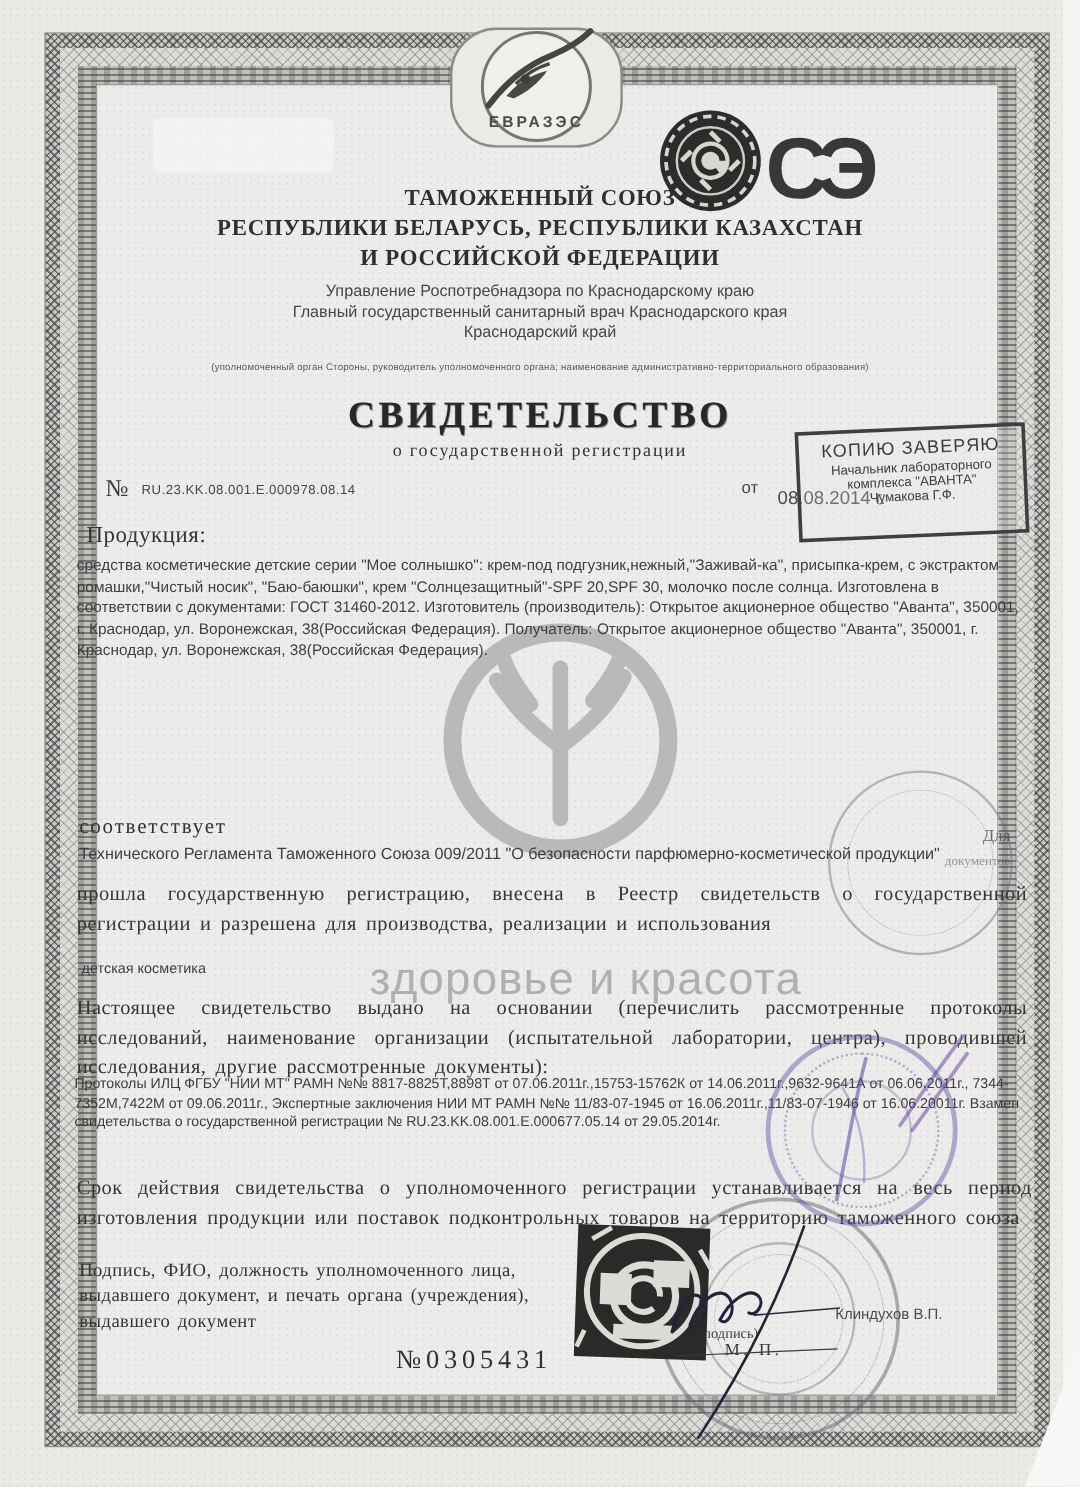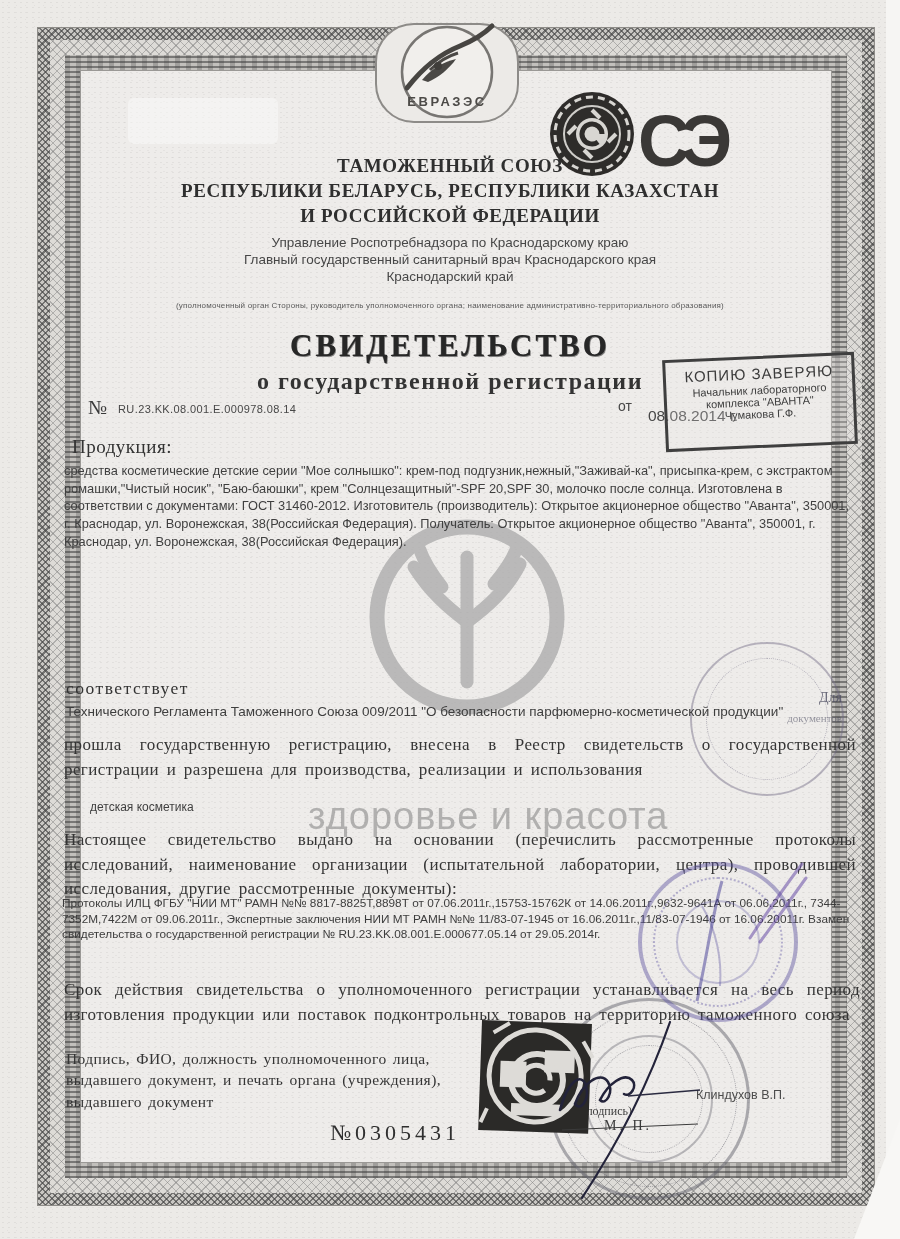--- a/index.html
+++ b/index.html
@@ -48,21 +48,21 @@
   .just{text-align:justify;}
 
   .z1{z-index:1}.z2{z-index:2}.z3{z-index:3}.z4{z-index:4}.z5{z-index:5}
 
   .union{font-weight:bold;font-size:19px;letter-spacing:0.6px;color:#2f2f2f;width:740px;left:80px;}
   .authority{font-size:13.5px;color:#474747;width:740px;left:80px;line-height:17px;}
   .tiny-caption{font-size:8px;color:#5a5a5a;letter-spacing:0.2px;white-space:nowrap;text-align:center;}
 
   .doc-title{font-size:31px;font-weight:bold;letter-spacing:3px;color:#272727;
     text-shadow:0.7px 0.7px 0.6px rgba(40,40,40,0.55), -0.4px 0 0.5px rgba(40,40,40,0.35);}
-  .doc-subtitle{font-size:24px;font-weight:bold;letter-spacing:1.5px;color:#333;}
+  .doc-subtitle{font-size:15px;font-weight:normal;letter-spacing:1.5px;color:#333;}
 
   .copy-stamp{left:664px;top:356px;width:186px;height:80px;border:3px solid #3f3f3f;
     transform:rotate(-2.5deg);padding-top:6px;color:#3c3c3c;background:rgba(235,233,230,0.25);}
   .copy-stamp .l1{font-size:15px;letter-spacing:1px;font-family:"Liberation Sans",sans-serif;}
   .copy-stamp .l2{font-size:11px;font-family:"Liberation Sans",sans-serif;margin-top:2px;}
   .copy-stamp .l3{font-size:11px;font-family:"Liberation Sans",sans-serif;}
   .copy-stamp .l4{font-size:11px;font-family:"Liberation Sans",sans-serif;}
 
   .para-serif{font-size:17px;line-height:1.45;letter-spacing:0.4px;word-spacing:3px;color:#353535;}
 
@@ -160,21 +160,21 @@
     </svg>
   </div>
 
   <div class="abs z1 sans wm-tag" style="left:308px;top:760px;">здоровье и красота</div>
 
 
   <div class="abs z3" style="left:66px;top:678px;font-size:17.5px;letter-spacing:1.5px;color:#333;">соответствует</div>
   <div class="abs z3 sans" style="left:66px;top:704px;width:780px;font-size:13.5px;color:#3e3e3e;">Технического Регламента Таможенного Союза 009/2011 "О безопасности парфюмерно-косметической продукции"</div>
 
   <div class="abs z3 para-serif just" style="left:64px;top:733px;width:792px;">прошла государственную регистрацию, внесена в Реестр свидетельств о государственной регистрации и разрешена для производства, реализации и использования</div>
-  <div class="abs z3 sans" style="left:68px;top:800px;font-size:12px;color:#3f3f3f;margin-left:22px;">детская косметика</div>
+  <div class="abs z3 sans" style="left:68px;top:800px;font-size:12px;color:#3f3f3f;">детская косметика</div>
 
   <div class="abs z3 para-serif just" style="left:64px;top:828px;width:792px;">Настоящее свидетельство выдано на основании (перечислить рассмотренные протоколы исследований, наименование организации (испытательной лаборатории, центра), проводившей исследования, другие рассмотренные документы):</div>
   <div class="abs z3 sans" style="left:62px;top:896px;width:790px;font-size:11.8px;line-height:1.32;color:#3d3d3d;">Протоколы ИЛЦ ФГБУ "НИИ МТ" РАМН №№ 8817-8825Т,8898Т от 07.06.2011г.,15753-15762К от 14.06.2011г.,9632-9641А от 06.06.2011г., 7344-7352М,7422М от 09.06.2011г., Экспертные заключения НИИ МТ РАМН №№ 11/83-07-1945 от 16.06.2011г.,11/83-07-1946 от 16.06.20011г. Взамен свидетельства о государственной регистрации № RU.23.KK.08.001.E.000677.05.14 от 29.05.2014г.</div>
 
   <div class="abs z3 para-serif just" style="left:64px;top:978px;width:796px;">Срок действия свидетельства о уполномоченного регистрации устанавливается на весь период изготовления продукции или поставок подконтрольных товаров на территорию таможенного союза</div>
 
   <div class="abs z3 sig-caption" style="left:66px;top:1048px;width:438px;">Подпись, ФИО, должность уполномоченного лица, выдавшего документ, и печать органа (учреждения), выдавшего документ</div>
 
   <div class="abs z3" style="left:330px;top:1120px;font-size:22px;letter-spacing:4px;color:#2f2f2f;">№0305431</div>
 

